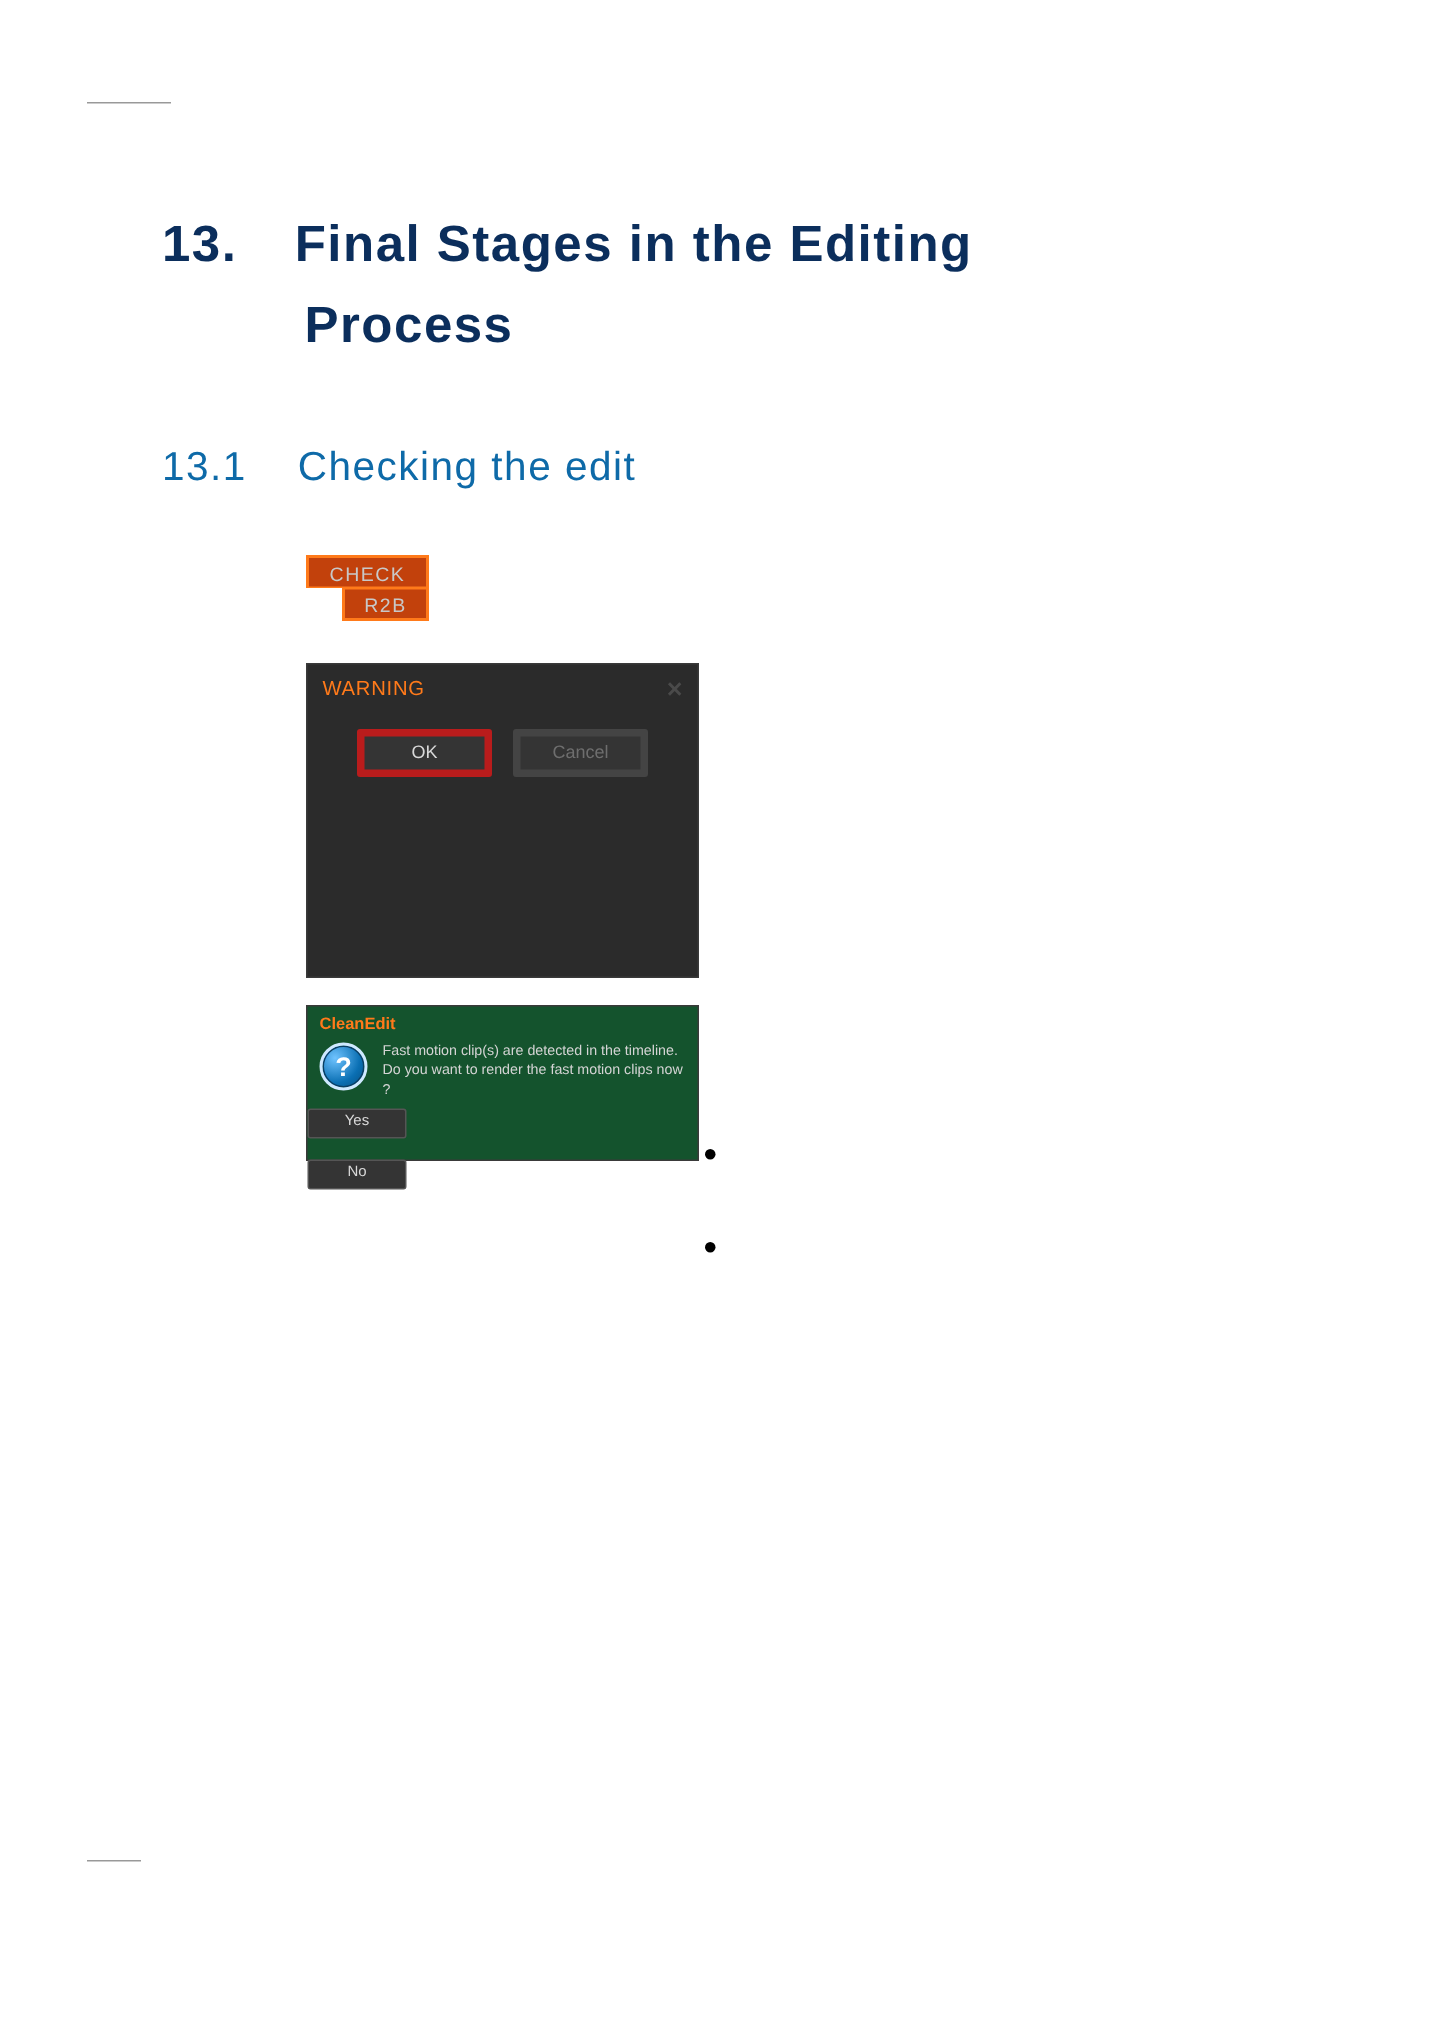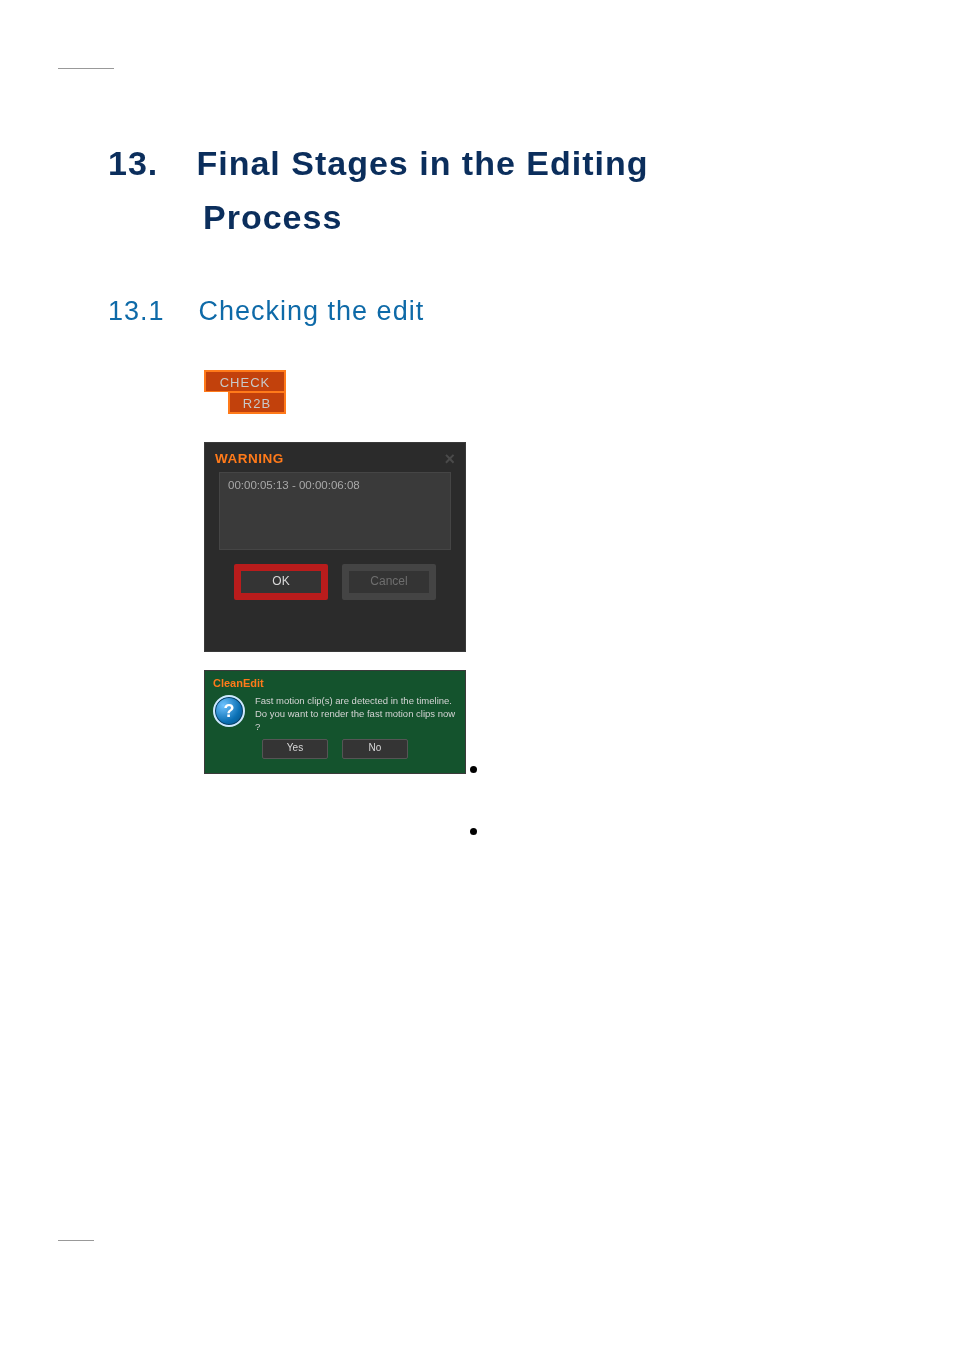--- a/index.html
+++ b/index.html
@@ -91,21 +91,21 @@
     font-size: 12px;
   }
   .warn-title {
     display: flex;
     align-items: center;
     justify-content: space-between;
     padding: 8px 10px 6px 10px;
   }
   .warn-title .t {
     color: #ff7a1a;
-    font-weight: 700;
+    font-weight: 400;
     font-size: 13.5px;
     letter-spacing: 0.5px;
   }
   .warn-title .x {
     color: #4a4a4a;
     font-size: 18px;
     font-weight: 700;
     line-height: 14px;
   }
   .warn-msg {
@@ -128,21 +128,21 @@
     gap: 14px;
     justify-content: center;
     padding-top: 14px;
   }
   .dlg-btn {
     width: 80px;
     height: 22px;
     line-height: 20px;
     text-align: center;
     background: #343434;
-    border: 7px solid #b91c1c;
+    border: 5px solid #b91c1c;
     color: #d8d8d8;
     font-size: 12px;
     border-radius: 2px;
   }
   .dlg-btn.dim { color: #6e6e6e; border-color: #444; }
 
   
   .ce {
     position: absolute;
     left: 204px;
@@ -182,20 +182,21 @@
   .ce-text {
     font-size: 9.5px;
     line-height: 1.35;
     color: #d4d4d4;
   }
   .ce-btns {
     display: flex;
     gap: 14px;
     justify-content: center;
     padding-top: 6px;
+    flex-direction: column;
   }
   .ce-btn {
     width: 64px;
     height: 18px;
     line-height: 16px;
     text-align: center;
     background: #343434;
     border: 1px solid #555;
     color: #d8d8d8;
     font-size: 10px;
@@ -226,23 +227,20 @@
 
 <div class="btn-stack">
   <div class="btn-row top">CHECK</div>
   <div class="btn-row bot">R2B</div>
 </div>
 
 <div class="warn">
   <div class="warn-title">
     <span class="t">WARNING</span>
     <span class="x">×</span>
-  </div>
-  <div class="warn-list">
-    <div>00:00:05:13 - 00:00:06:08</div>
   </div>
   <div class="warn-btns">
     <div class="dlg-btn">OK</div>
     <div class="dlg-btn dim">Cancel</div>
   </div>
 </div>
 
 <div class="ce">
   <div class="ce-title">CleanEdit</div>
   <div class="ce-body">

